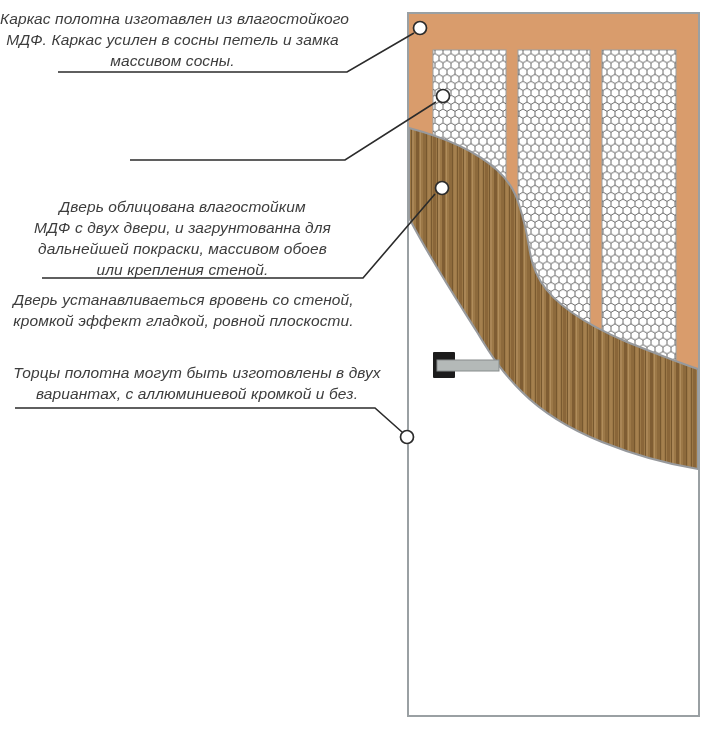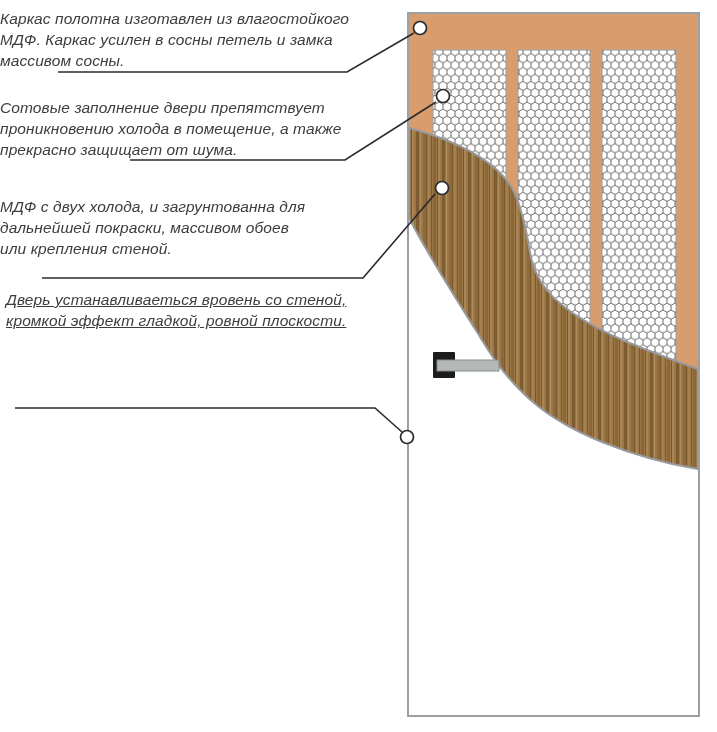--- a/index.html
+++ b/index.html
@@ -6,60 +6,60 @@
   .stage{
     position:relative;width:717px;height:732px;background:#ffffff;overflow:hidden;
     font-family:"Liberation Sans","DejaVu Sans",sans-serif;
   }
   .note{
     position:absolute;
     font-style:italic;
     font-size:15.5px;
     line-height:21px;
     color:#3d3d3d;
-    text-align:left;
+    text-align:center;
     letter-spacing:0.1px;
   }
   .note div{white-space:nowrap;}
   #note-1{top:8px;left:0;width:345px;}
   #note-2{top:97px;left:0;width:345px;}
   #note-3{top:196px;left:0;width:365px;}
-  #note-4{top:289px;left:6px;width:367px;text-decoration:underline;}
+  #note-4{top:289px;left:0;width:367px;}
   #note-5{top:362px;left:0;width:394px;}
   .door-svg{position:absolute;left:407px;top:12px;}
   .overlay-svg{position:absolute;left:0;top:0;pointer-events:none;}
 </style>
 </head>
 <body>
 
 <div class="stage">
 
   <div class="note" id="note-1">
     <div>Каркас полотна изготавлен из влагостойкого</div>
     <div>МДФ. Каркас усилен в сосны петель и замка</div>
     <div>массивом сосны.</div>
   </div>
 
-  <div class="note" id="note-2">
-    <div>Сотовые заполнение двери препятствует</div>
-    <div>проникновению холода в помещение, а также</div>
-    <div>прекрасно защищает от шума.</div>
-  </div>
 
   <div class="note" id="note-3">
-    <div>МДФ с двух холода, и загрунтованна для</div>
+    <div>Дверь облицована влагостойким</div>
+    <div>МДФ с двух двери, и загрунтованна для</div>
     <div>дальнейшей покраски, массивом обоев</div>
     <div>или крепления стеной.</div>
   </div>
 
   <div class="note" id="note-4">
     <div>Дверь устанавливаеться вровень со стеной,</div>
     <div>кромкой эффект гладкой, ровной плоскости.</div>
   </div>
 
+  <div class="note" id="note-5">
+    <div>Торцы полотна могут быть изготовлены в двух</div>
+    <div>вариантах, с аллюминиевой кромкой и без.</div>
+  </div>
 
   <svg class="door-svg" width="293" height="705" viewBox="0 0 293 705">
     <defs>
 
       <pattern id="hc" patternUnits="userSpaceOnUse" width="8" height="13.86">
         <path d="M4 0 L8 2.31 L8 6.93 L4 9.24 L0 6.93 L0 2.31 Z M4 9.24 L4 13.86" fill="none" stroke="#3a3a3a" stroke-width="0.75"></path>
       </pattern>
 
       <pattern id="wood" patternUnits="userSpaceOnUse" width="26" height="60">
         <rect x="0" y="0" width="26" height="60" fill="#9c7847"></rect>

